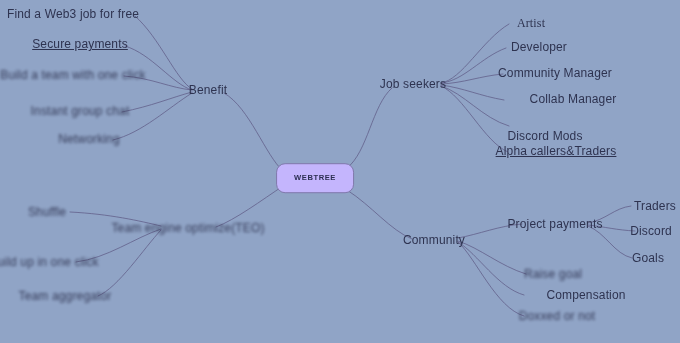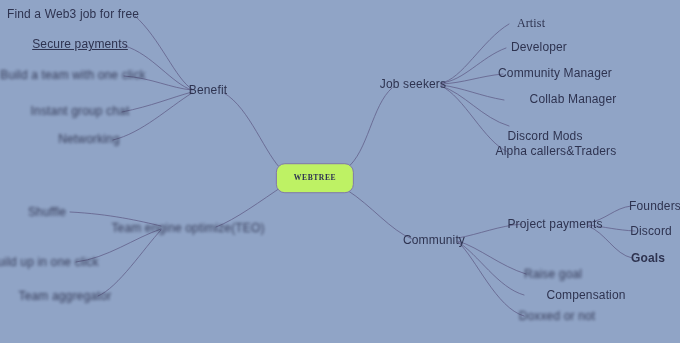--- a/index.html
+++ b/index.html
@@ -32,24 +32,23 @@
   }
   .node.blurred {
     filter: blur(1.45px);
     opacity: 0.92;
   }
   #root-node {
     position: absolute;
     transform: translate(-50%, -50%);
     border: 1px solid #7f78ab;
     border-radius: 9px;
-    background: #bef264;
+    background: #c4b5fd;
     padding: 10px 17px;
     box-sizing: border-box;
-    font-family: Liberation Serif, serif;
   }
   #root-label {
     font-size: 7.6px;
     font-weight: bold;
     color: #2c2f52;
     letter-spacing: 0.55px;
     white-space: nowrap;
     line-height: 1;
   }
 </style>
@@ -98,28 +97,28 @@
       <div class="node" style="left: 80px; top: 44px; color: rgb(46, 51, 80); text-decoration: underline;">Secure payments</div>
       <div class="node blurred" style="left: 73px; top: 75px; color: rgb(46, 51, 80);">Build a team with one click</div>
       <div class="node blurred" style="left: 80px; top: 111px; color: rgb(46, 51, 80);">Instant group chat</div>
       <div class="node blurred" style="left: 89px; top: 139px; color: rgb(46, 51, 80);">Networking</div>
       <div class="node" style="left: 413px; top: 84px; color: rgb(46, 51, 80);">Job seekers</div>
       <div class="node" style="left: 531px; top: 23px; color: rgb(46, 51, 80); font-family: Liberation Serif, serif;">Artist</div>
       <div class="node" style="left: 539px; top: 47px; color: rgb(46, 51, 80);">Developer</div>
       <div class="node" style="left: 555px; top: 73px; color: rgb(46, 51, 80); text-align: center;">Community Manager</div>
       <div class="node" style="left: 549px; top: 99px; color: rgb(46, 51, 80); margin-left: 24px;">Collab Manager</div>
       <div class="node" style="left: 545px; top: 136px; color: rgb(46, 51, 80);">Discord Mods</div>
-      <div class="node" style="left: 556px; top: 151px; color: rgb(46, 51, 80);">Alpha callers&amp;Traders</div>
+      <div class="node" style="left: 556px; top: 151px; color: rgb(46, 51, 80); text-decoration: underline;">Alpha callers&amp;Traders</div>
       <div class="node" style="left: 434px; top: 240px; color: rgb(46, 51, 80);">Community</div>
       <div class="node" style="left: 555px; top: 224px; color: rgb(46, 51, 80);">Project payments</div>
       <div class="node blurred" style="left: 553px; top: 274px; color: rgb(46, 51, 80);">Raise goal</div>
       <div class="node" style="left: 586px; top: 295px; color: rgb(46, 51, 80);">Compensation</div>
       <div class="node blurred" style="left: 557px; top: 316px; color: rgb(46, 51, 80);">Doxxed or not</div>
       <div class="node blurred" style="left: 188px; top: 228px; color: rgb(46, 51, 80);">Team engine optimize(TEO)</div>
       <div class="node blurred" style="left: 47px; top: 212px; color: rgb(46, 51, 80);">Shuffle</div>
       <div class="node blurred" style="left: 44px; top: 262px; color: rgb(46, 51, 80);">Build up in one click</div>
       <div class="node blurred" style="left: 65px; top: 296px; color: rgb(46, 51, 80);">Team aggregator</div>
-      <div class="node" style="left: 655px; top: 206px; color: rgb(46, 51, 80);">Founders</div>
+      <div class="node" style="left: 655px; top: 206px; color: rgb(46, 51, 80);">Traders</div>
       <div class="node" style="left: 651px; top: 231px; color: rgb(46, 51, 80);">Discord</div>
-      <div class="node" style="left: 648px; top: 258px; color: rgb(46, 51, 80); font-weight: bold;">Goals</div>
+      <div class="node" style="left: 648px; top: 258px; color: rgb(46, 51, 80);">Goals</div>
     </div>
 
 </div>
 
 </body></html>

